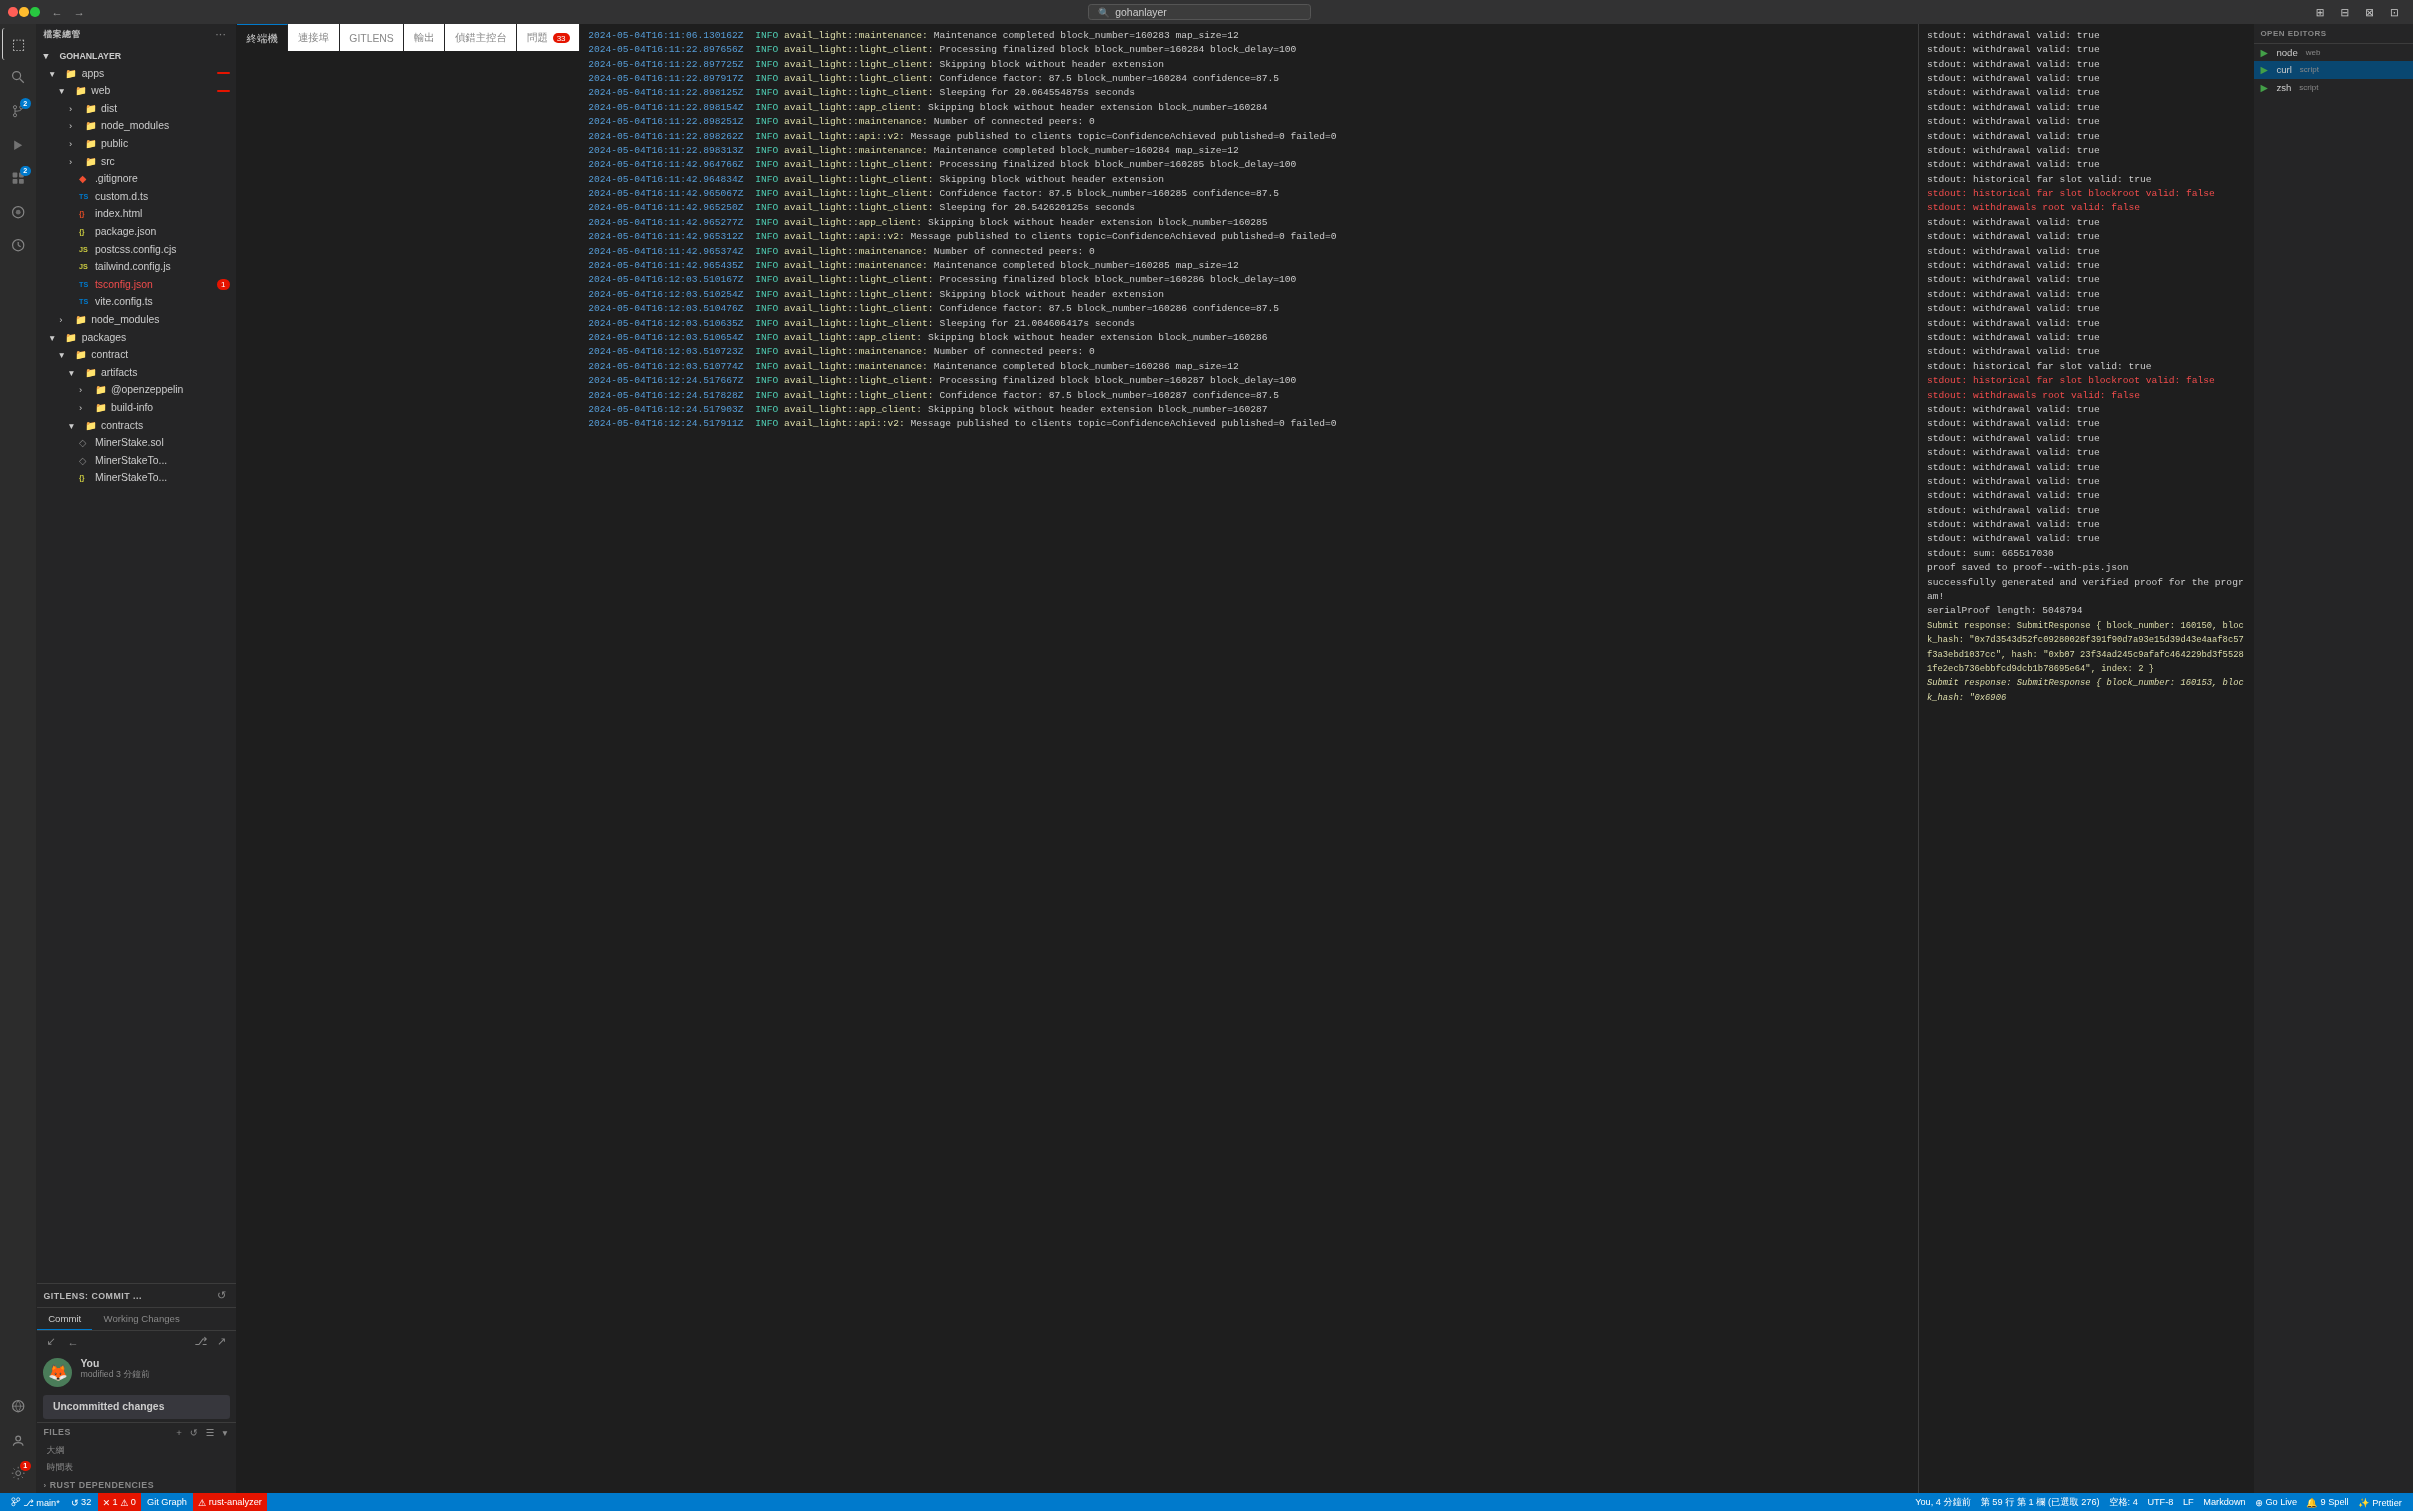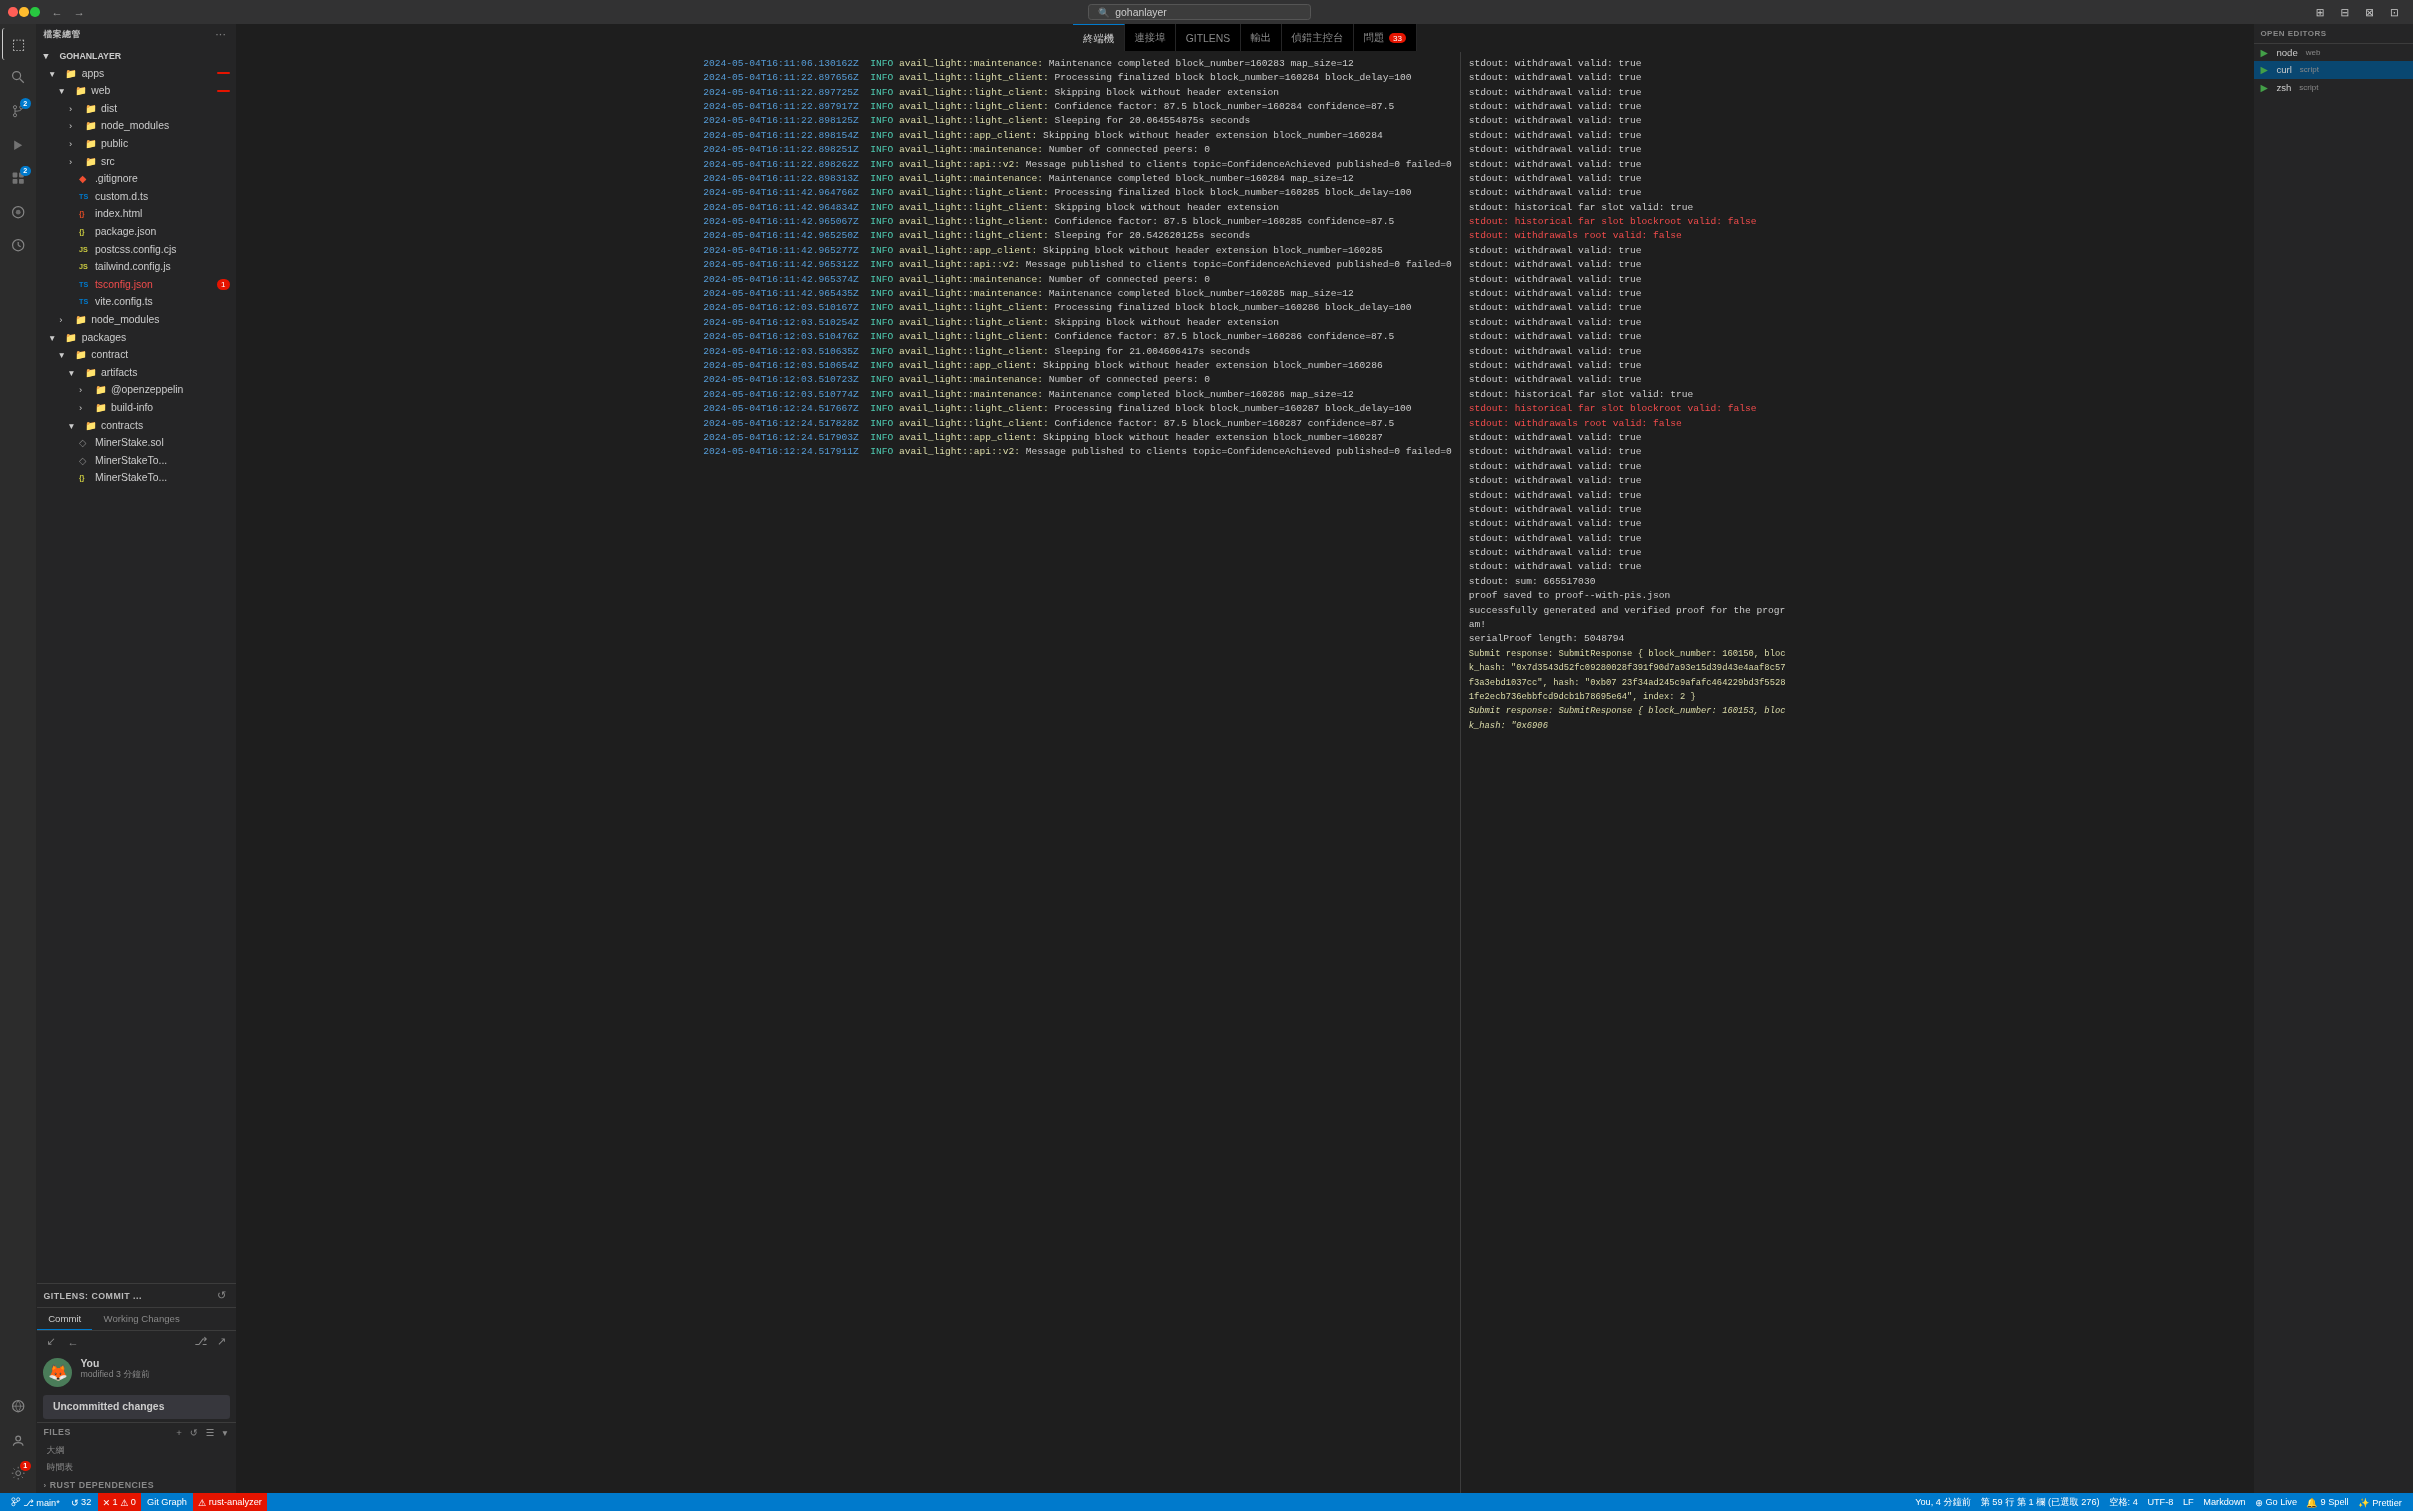--- a/index.html
+++ b/index.html
@@ -304,41 +304,40 @@
       text-transform: uppercase;
       color: #888;
       letter-spacing: 0.5px;
       cursor: pointer;
     }
 
     
     .editor-area {
       flex: 1;
       display: flex;
-      flex-direction: column;
+      flex-direction: row;
       overflow: hidden;
-      align-items: center;
     }
 
     
     .tabs-bar {
       display: flex;
       background: #252526;
       border-bottom: 0.8px solid #1e1e1e;
       height: 28px;
       flex-shrink: 0;
       overflow: hidden;
     }
     .tab {
       display: flex;
       align-items: center;
       padding: 0 9.6px;
       height: 28px;
       cursor: pointer;
-      background: #000000;
+      background: #ffffff;
       border-right: 0.8px solid #252526;
       font-size: 10.4px;
       gap: 4.8px;
       white-space: nowrap;
       color: #888;
     }
     .tab.active {
       background: #1e1e1e;
       color: #cccccc;
       border-top: 0.8px solid #007acc;

